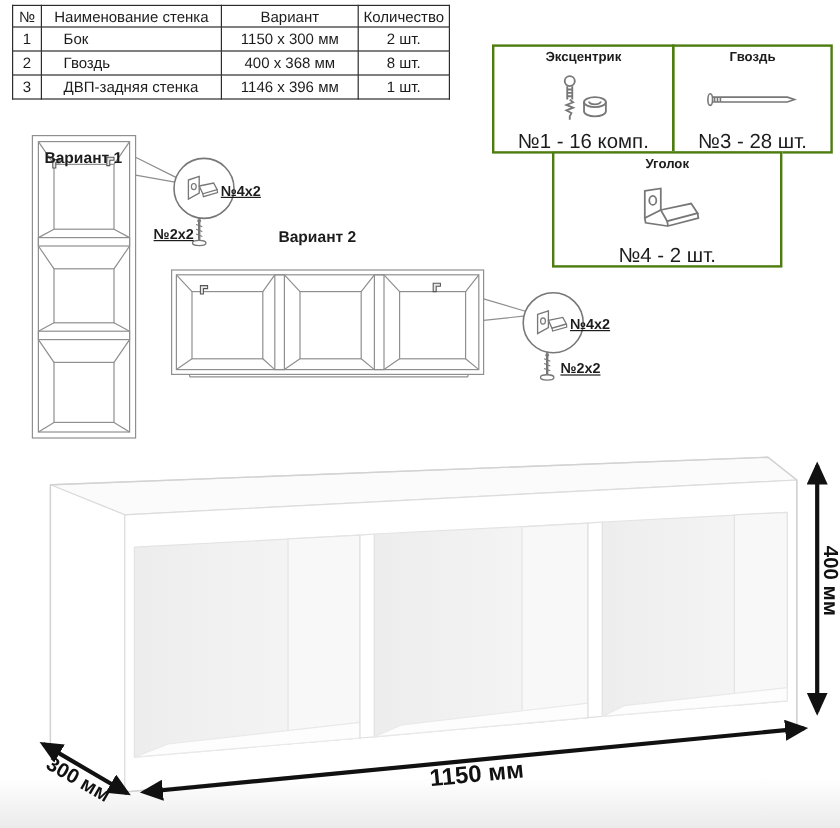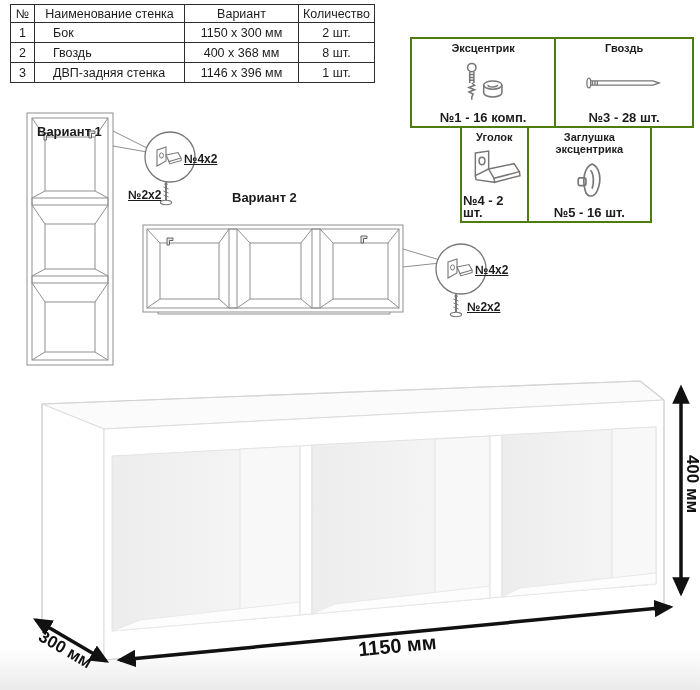--- a/index.html
+++ b/index.html
@@ -18,28 +18,28 @@
   }
   table.parts td{border:1.5px solid #2d2d2d;height:19px;padding:0 2px;
     text-align:center;white-space:nowrap;overflow:hidden;}
   table.parts tr.hdr td{height:17px;}
   table.parts td.c-name{text-align:left;padding-left:18px;}
   col.c0{width:24px}col.c1{width:150px}col.c2{width:114px}col.c3{width:76px}
 
   
   .hw-row{position:absolute;display:flex;z-index:2;background:#fff;}
   .hw-row1{left:410px;top:37px;width:284px;height:91px;}
-  .hw-row2{left:460px;top:126px;width:192px;height:97px;}
+  .hw-row2{left:460px;top:126px;width:192px;height:97px;flex-direction:column;}
   .hw-cell{box-sizing:border-box;border:2px solid #4d7c0f;margin-left:-2px;
     display:flex;flex-direction:column;align-items:center;flex:1 1 auto;
     padding:3px 1px 2px 1px;}
   .hw-cell:first-child{margin-left:0;}
   .hw-label{font-weight:bold;font-size:11px;line-height:12px;text-align:center;}
   .hw-icon{flex:1 1 auto;display:flex;align-items:center;justify-content:center;}
-  .hw-count{font-weight:bold;font-size:13px;line-height:12px;}
+  .hw-count{font-weight:normal;font-size:17px;line-height:12px;}
 
   
   .lbl{position:absolute;z-index:2;white-space:nowrap;}
   .v-title{font-weight:bold;font-size:13px;}
   .callout-lbl{font-weight:bold;font-size:12px;text-decoration:underline;}
   .dim{font-weight:bold;font-size:17px;color:#111;}
   .dim-w{left:358px;top:633px;width:110px;font-size:20px;transform:rotate(-5.5deg);}
   .dim-h{left:652px;top:474px;width:80px;text-align:center;transform:rotate(90deg);transform-origin:center;}
   .dim-d{left:23px;top:640px;width:84px;text-align:center;transform:rotate(30deg);transform-origin:center;}
 </style>
@@ -229,31 +229,20 @@
       <div class="hw-icon">
         <svg width="58" height="40" viewBox="0 0 42 30" fill="none" stroke="#777" stroke-width="1.1">
           <path d="M7,3 L17,1.5 L17,15 L7,20 Z"></path>
           <ellipse cx="12" cy="9" rx="2.2" ry="2.8"></ellipse>
           <path d="M17,15 L36,11 L40,17 L21,22 Z"></path>
           <path d="M21,22 l0.5,3 l19,-5 l-0.5,-3 M7,20 l0.5,3 L21,25"></path>
         </svg>
       </div>
       <div class="hw-count">№4 - 2 шт.</div>
     </div>
-    <div class="hw-cell">
-      <div class="hw-label">Заглушка эксцентрика</div>
-      <div class="hw-icon">
-        <svg width="34" height="40" viewBox="0 0 22 26" fill="none" stroke="#777" stroke-width="1.1">
-          <path d="M13,2 C18,4 19.5,12 16.5,19 C14.5,24 9.5,24 8.5,19 C6.5,12 8,4 13,2 Z"></path>
-          <path d="M12,6 C14,8 14.5,14 13,18"></path>
-          <rect x="4" y="11" width="5" height="5" rx="1"></rect>
-        </svg>
-      </div>
-      <div class="hw-count">№5 - 16 шт.</div>
-    </div>
   </div>
 
   <div class="lbl v-title" style="left:37px;top:96px;margin-top:28px;">Вариант 1</div>
   <div class="lbl v-title" style="left:232px;top:190px;">Вариант 2</div>
 
   <div class="lbl callout-lbl" style="left:184px;top:152px;">№4х2</div>
   <div class="lbl callout-lbl" style="left:128px;top:188px;">№2х2</div>
 
   <div class="lbl callout-lbl" style="left:475px;top:263px;">№4х2</div>
   <div class="lbl callout-lbl" style="left:467px;top:300px;">№2х2</div>

